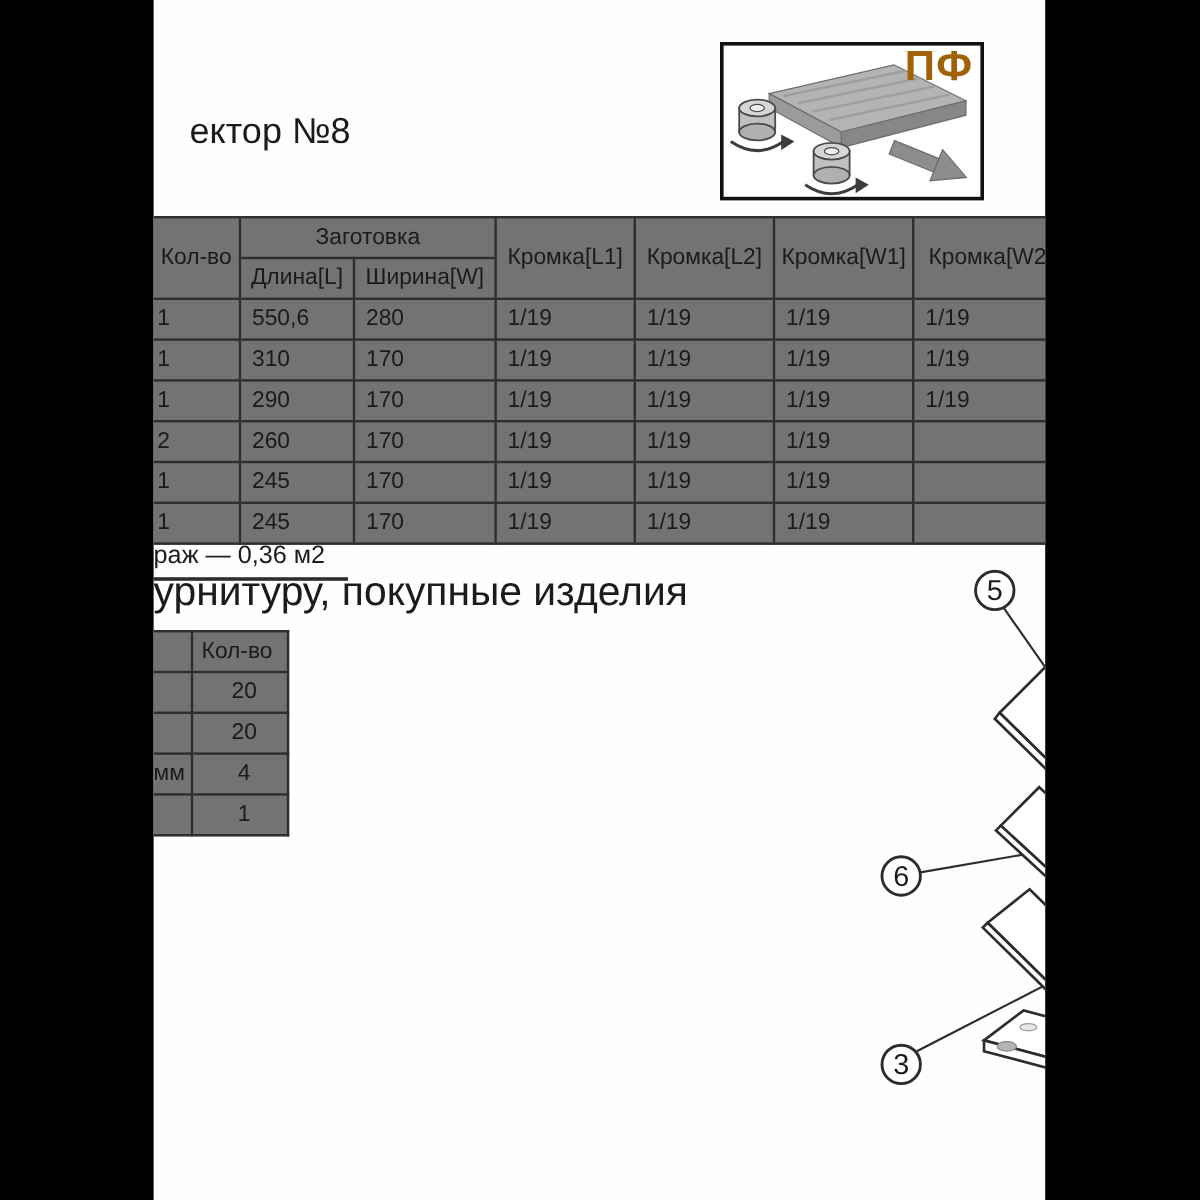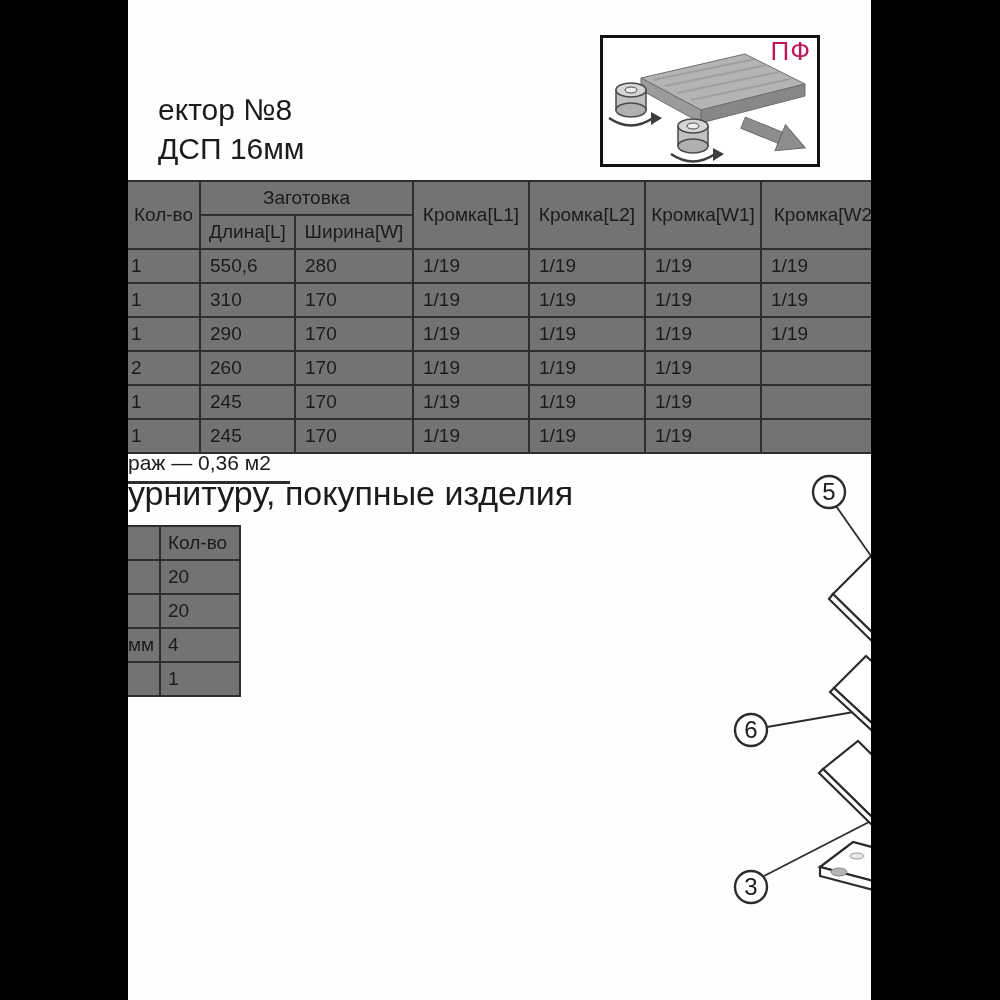--- a/index.html
+++ b/index.html
@@ -25,21 +25,21 @@
   .pf-frame {
     position: absolute;
     left: 472px; top: 35px;
     width: 220px; height: 132px;
     border: 3px solid #111;
     background: #fff;
     box-sizing: border-box;
   }
   .pf-label {
     position: absolute; top: -2px; right: 6px;
-    font-size: 26px; font-weight: normal; color: #be185d;
+    font-size: 35px; font-weight: bold; color: #a16207;
     letter-spacing: 1px;
   }
   .pf-frame svg { position: absolute; left: 0; top: 0; }
 
   table { border-collapse: collapse; table-layout: fixed; background: #737373; }
   th, td {
     border: 2px solid #2e2e2e;
     height: 32px;
     font-size: 19px;
     font-weight: normal;
@@ -66,37 +66,36 @@
     white-space: nowrap;
     margin-top: 11px;
   }
   .hw-heading {
     position: absolute; top: 474px; left: 0;
     font-size: 34px;
     white-space: nowrap;
   }
   .hardware-table { position: absolute; top: 525px; left: 0; width: 112px; }
   .hardware-table th { text-align: left; padding-left: 7px; }
-  .hardware-table td { text-align: left; padding-left: 7px; }
+  .hardware-table td { text-align: center; padding-left: 7px; }
   .hardware-table .name-col { border-left: none; text-align: right; padding-left: 0; padding-right: 16px; }
 
   .assembly-diagram { position: absolute; left: 440px; top: 470px; }
   .assembly-diagram .ln { stroke: #2c2c2c; stroke-width: 1.8; }
   .assembly-diagram .panel { fill: #fff; stroke: #2c2c2c; stroke-width: 2.2; }
   .assembly-diagram .callout { fill: #fff; stroke: #2c2c2c; stroke-width: 2.4; }
   .assembly-diagram text { font-family: "Liberation Sans", sans-serif; font-size: 24px; fill: #1b1b1b; text-anchor: middle; }
 </style>
 </head>
 <body>
 
 <div class="stage">
   <div class="page">
 
     <div class="title-line title-1">ектор №8</div>
-    <div class="title-line title-2">ДСП 16мм</div>
 
     <div class="pf-frame">
       <svg width="214" height="126" viewBox="0 0 214 126">
 
         <polygon points="38,40 142,16 202,46 98,72" fill="#b4b4b4" stroke="#6e6e6e" stroke-width="1"></polygon>
         <path d="M50,42 L152,21 M62,48 L164,27 M74,55 L176,34 M88,62 L188,41" stroke="#9a9a9a" stroke-width="2" fill="none" opacity="0.8"></path>
         <polygon points="98,72 202,46 202,58 98,85" fill="#878787" stroke="#6e6e6e" stroke-width="1"></polygon>
         <polygon points="38,40 98,72 98,85 38,52" fill="#9b9b9b" stroke="#6e6e6e" stroke-width="1"></polygon>
 
         <g>

